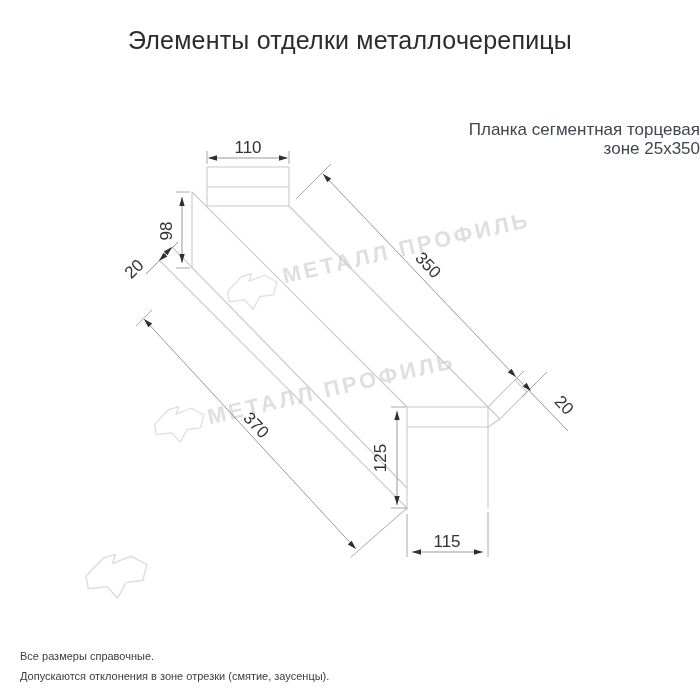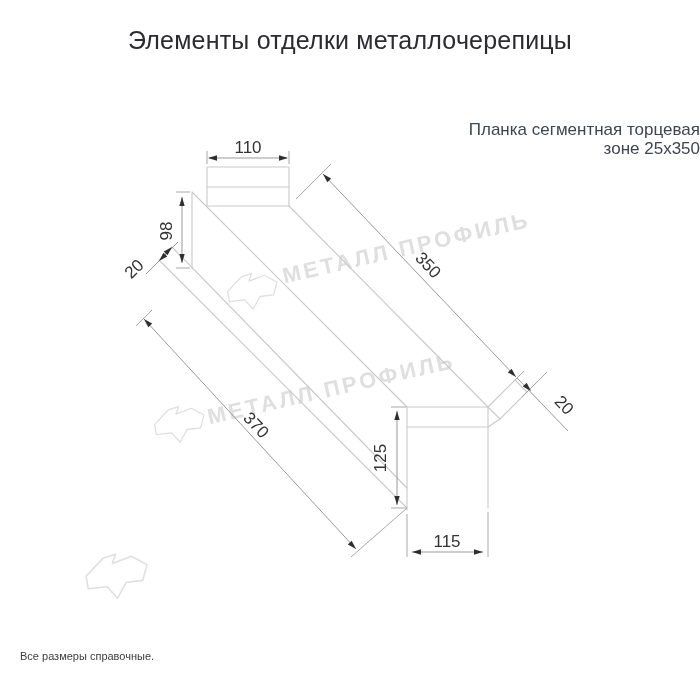--- a/index.html
+++ b/index.html
@@ -118,15 +118,16 @@
       <path class="dim" d="M412,552 H483"></path>
       <path class="arr" d="M0,0 L-9,2.7 L-9,-2.7 Z" transform="translate(412,552) rotate(180)"></path>
       <path class="arr" d="M0,0 L-9,2.7 L-9,-2.7 Z" transform="translate(483,552)"></path>
       <text class="dimtext" x="447" y="547" text-anchor="middle">115</text>
     </g>
 
   </svg>
 
   <div class="footer">
     <div>Все размеры справочные.</div>
+    <div>Допускаются отклонения в зоне отрезки (смятие, заусенцы).</div>
   </div>
 
 </div>
 
 </body></html>

